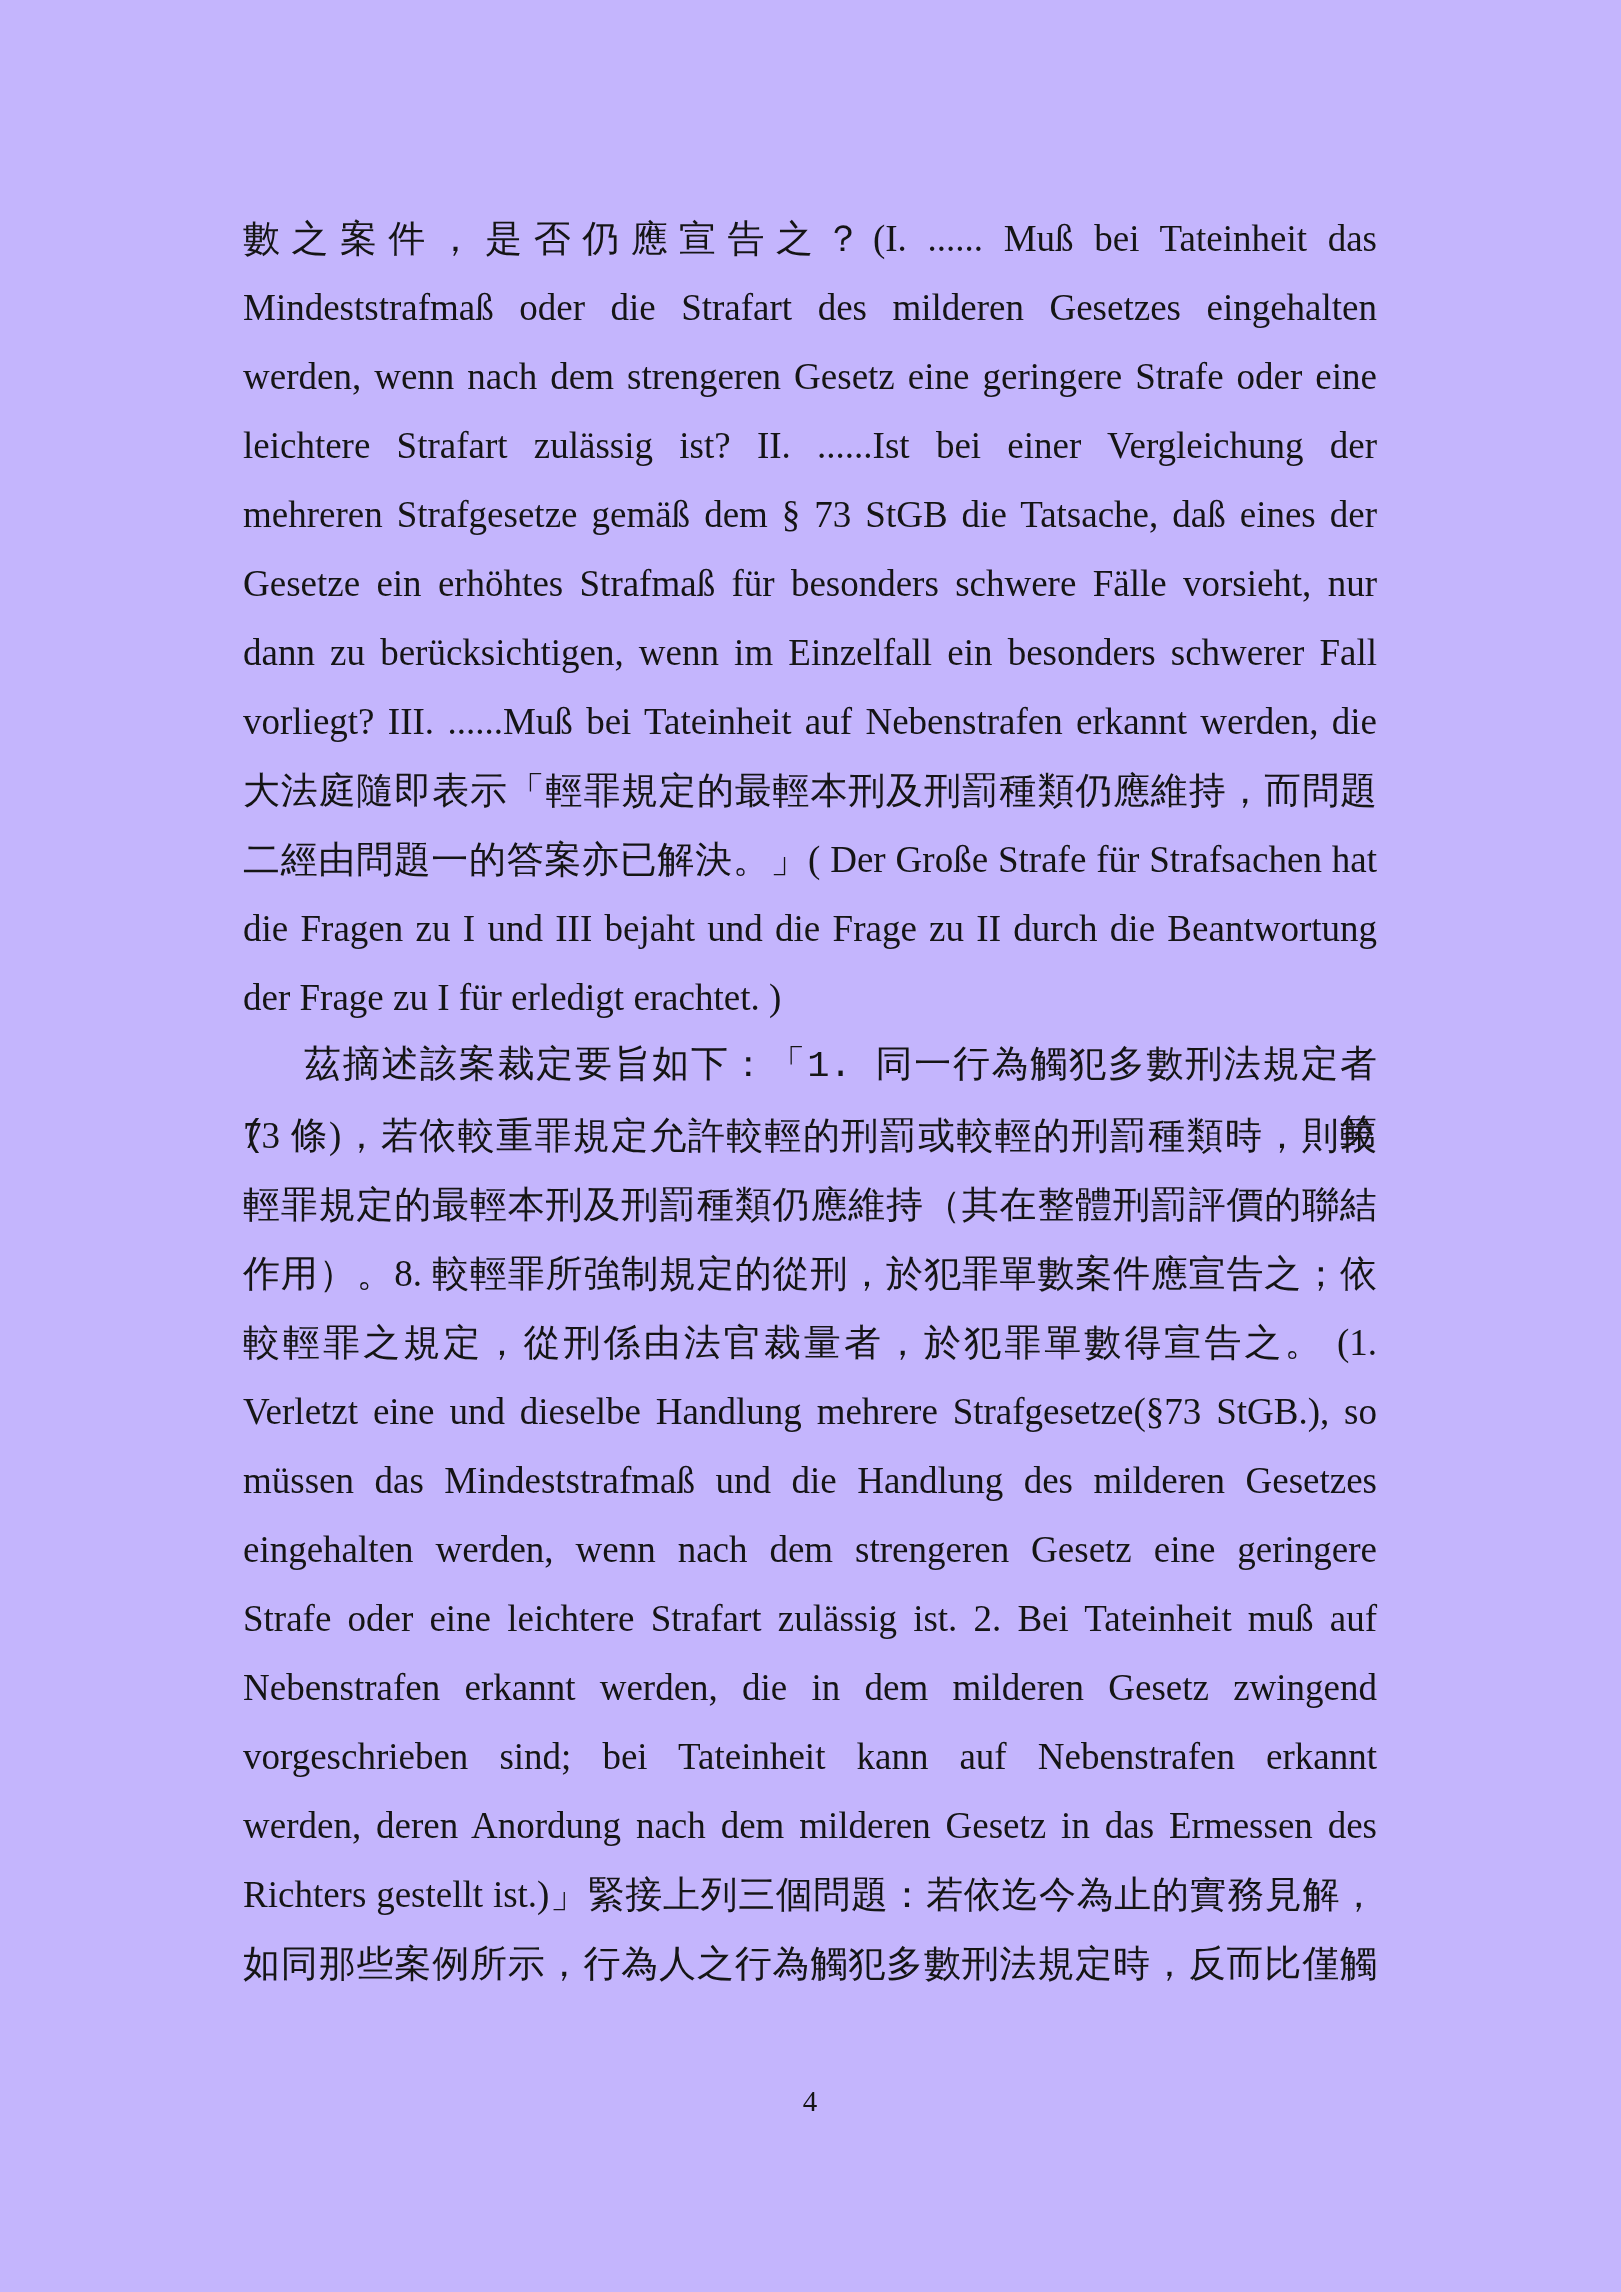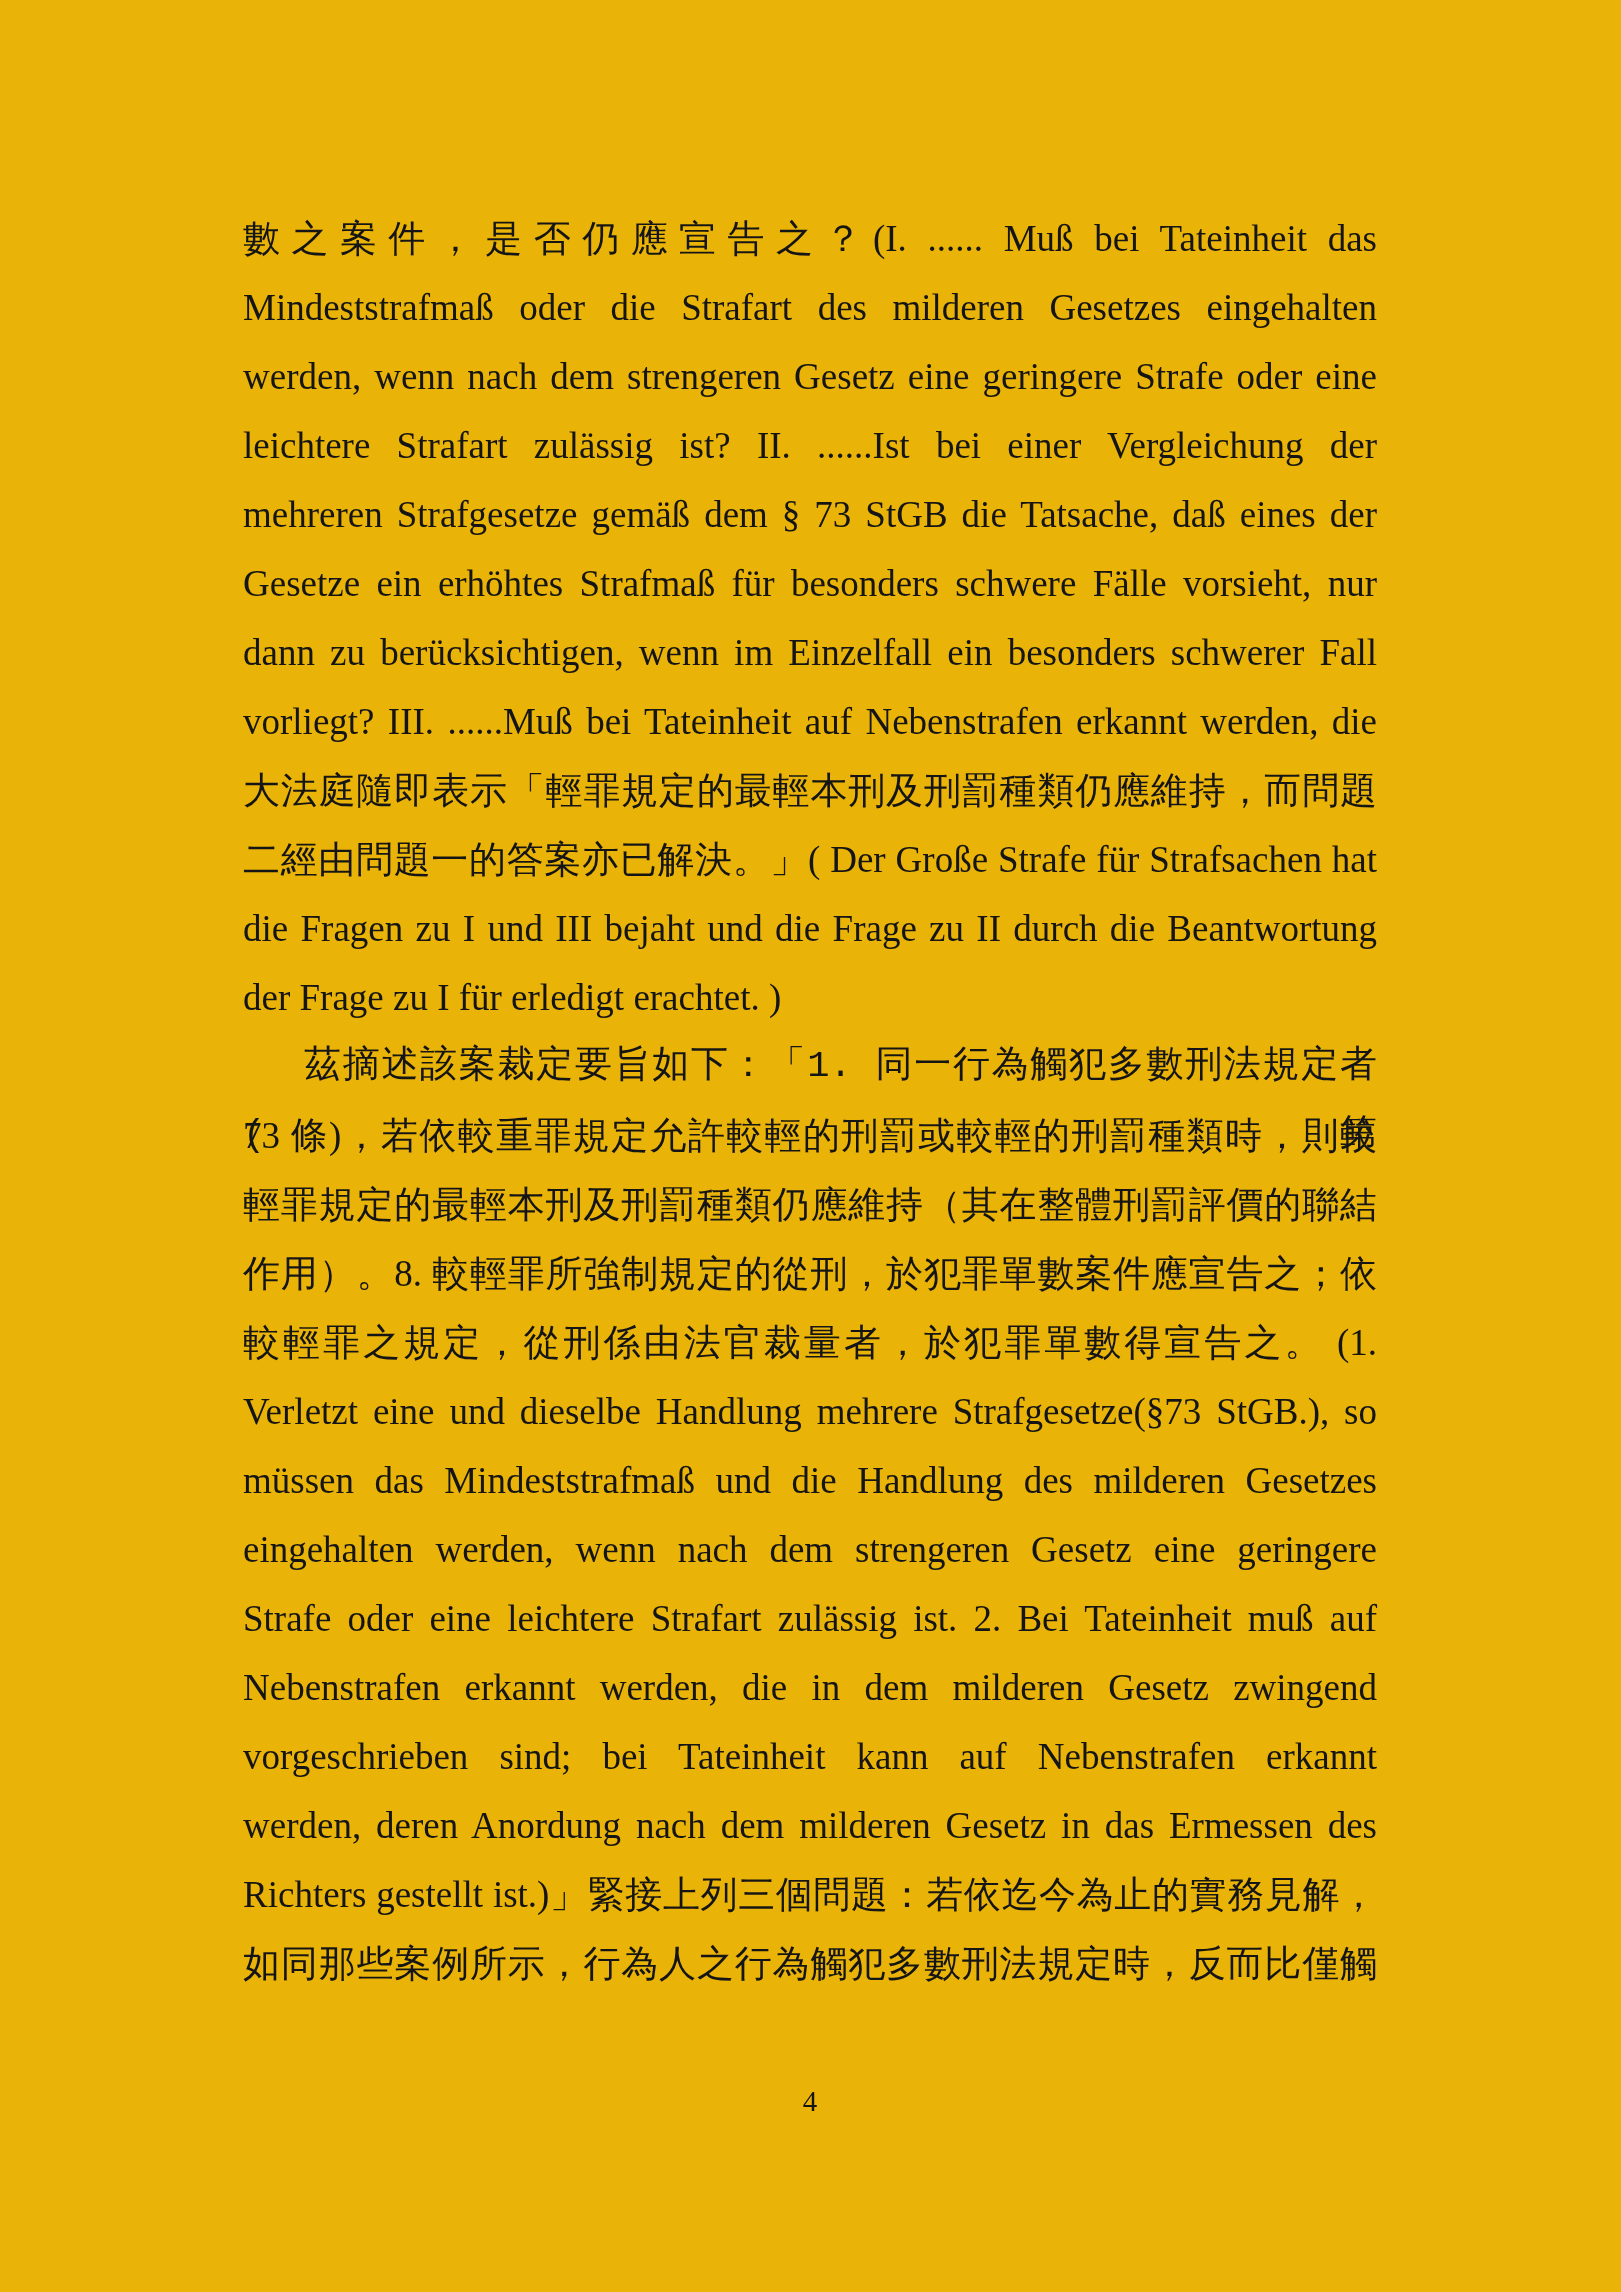--- a/index.html
+++ b/index.html
@@ -4,21 +4,21 @@
 <style>
   html, body {
     margin: 0;
     padding: 0;
     background: #ffffff;
   }
   .page {
     position: relative;
     width: 1621px;
     height: 2293px;
-    background: #eab308;
+    background: #c4b5fd;
     color: #151515;
     font-family: "Liberation Serif", "DejaVu Serif", serif;
     overflow: hidden;
   }
   .text-block {
     position: absolute;
     left: 243px;
     top: 204px;
     width: 1134px;
   }

